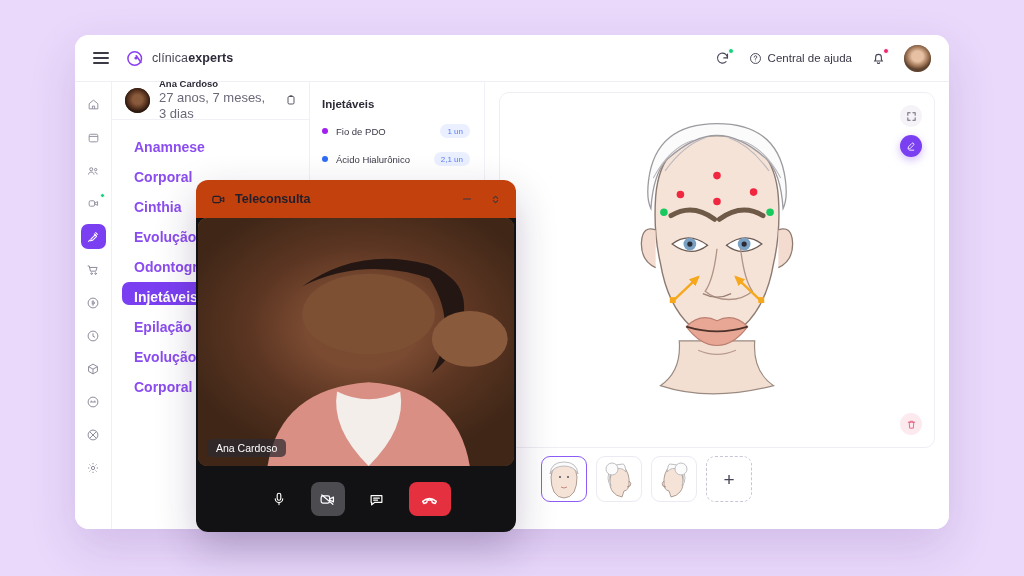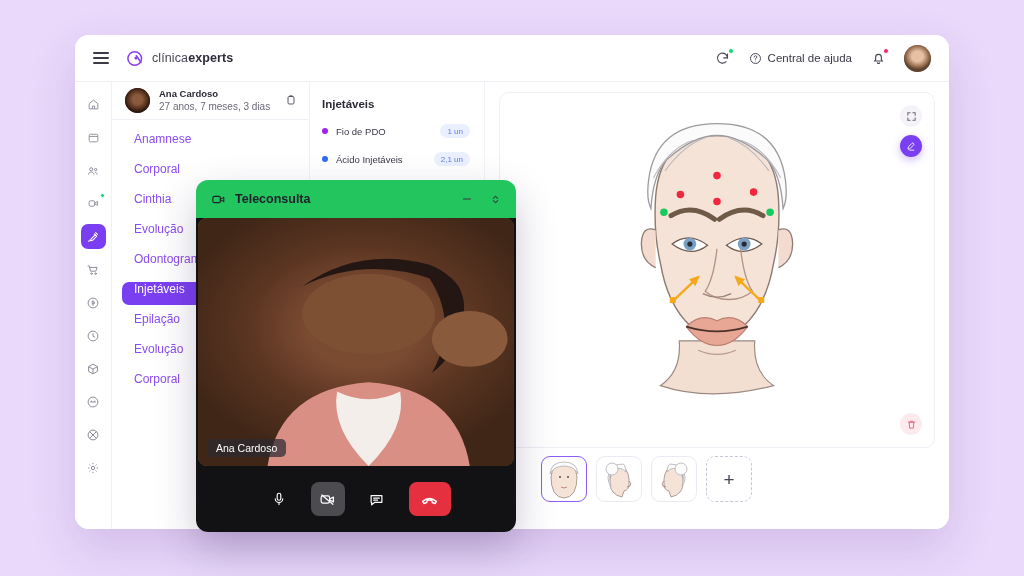--- a/index.html
+++ b/index.html
@@ -61,28 +61,28 @@
     position: absolute; left: 37px; top: 47px; width: 198px; bottom: 0;
     background: #fff; border-right: 1px solid #f2f0f6;
   }
   .patient {
     display: flex; align-items: center; gap: 9px; height: 38px;
     padding: 0 12px 0 13px; border-bottom: 1px solid #f2f0f6;
   }
   .patient-av { width: 25px; height: 25px; border-radius: 50%; flex: 0 0 25px;
     background: #6f4a35; overflow: hidden; position: relative; }
   .patient-name { font-size: 9.5px; font-weight: 700; color: #2d2a37; line-height: 1.25; }
-  .patient-age { font-size: 10px; color: #6c6878; line-height: 1.3; }
+  .patient-age { font-size: 13px; color: #6c6878; line-height: 1.3; }
   .patient-clip { margin-left: auto; cursor: pointer; }
 
   .menu { padding: 12px 0 0 0; }
   .menu-item {
     height: 23px; margin: 0 8px 7px 10px; padding: 0 12px;
-    display: flex; align-items: flex-start; border-radius: 7px;
-    font-size: 12px; font-weight: 400; color: #8b4df0; cursor: pointer;
+    display: flex; align-items: flex-end; border-radius: 7px;
+    font-size: 14px; font-weight: 700; color: #8b4df0; cursor: pointer;
   }
   .menu-item.active { background: #7b3ff2; color: #fff; }
 
   
   .inj {
     position: absolute; left: 235px; top: 47px; width: 175px; bottom: 0;
     background: #fff; padding: 16px 14px 0 12px; border-right: 1px solid #f3f1f7;
   }
   .inj-title { font-size: 11.5px; font-weight: 700; color: #2d2a37; margin-bottom: 13px; }
   .inj-row { display: flex; align-items: center; gap: 8px; margin-bottom: 14px; margin-top: 14px; }
@@ -114,21 +114,21 @@
   .thumb.add { border: 1.4px dashed #c9c4d6; color: #4a4556; font-size: 19px;
     font-weight: 300; line-height: 1; }
 
   
   .tele {
     position: absolute; left: 196px; top: 180px; width: 320px; height: 352px;
     background: #fff; border-radius: 12px; overflow: hidden;
     box-shadow: 0 16px 40px rgba(40,20,70,.24);
   }
   .tele-head { height: 38px; display: flex; align-items: center; padding: 0 14px 0 15px;
-    background: #22c55e; }
+    background: #c2410c; }
   .tele-title { font-size: 12.5px; font-weight: 700; color: #221f2c; margin-left: 9px; }
   .tele-actions { margin-left: auto; display: flex; align-items: center; gap: 15px; }
   .tele-act { cursor: pointer; display: flex; align-items: center; }
   .tele-body { position: relative; height: 314px; background: #121214; }
   .vid-grid { position: absolute; left: 0; top: 0; width: 100%; height: 248px;
     display: flex; gap: 4px; padding: 0 2px; }
   .vid { position: relative; flex: 1; border-radius: 9px; overflow: hidden; }
   .name-tag { position: absolute; left: 9px; bottom: 9px; font-size: 10.5px; color: #fff;
     background: rgba(45,42,50,.72); padding: 3px 9px; border-radius: 5px; }
   .share-btn { position: absolute; right: 0px; bottom: 0px; width: 44px; height: 40px;
@@ -337,21 +337,21 @@
 
     <div class="inj">
       <div class="inj-title">Injetáveis</div>
       <div class="inj-row">
         <span class="inj-dot" style="background:#a020f0"></span>
         <span class="inj-label">Fio de PDO</span>
         <span class="inj-badge">1 un</span>
       </div>
       <div class="inj-row">
         <span class="inj-dot" style="background:#2f6bf5"></span>
-        <span class="inj-label">Ácido Injetáveis</span>
+        <span class="inj-label">Ácido Hialurônico</span>
         <span class="inj-badge">2,1 un</span>
       </div>
     </div>
 
     <div class="canvas">
       <div class="canvas-card">
 
         <svg viewBox="0 0 300 300" width="100%" height="100%" preserveAspectRatio="xMidYMid meet">
 
           <path d="M118 210 q2 26 -16 38 q42 14 96 0 q-18 -12 -16 -38z" fill="#f3dfd2" stroke="#9b8a80" stroke-width="1"></path>

